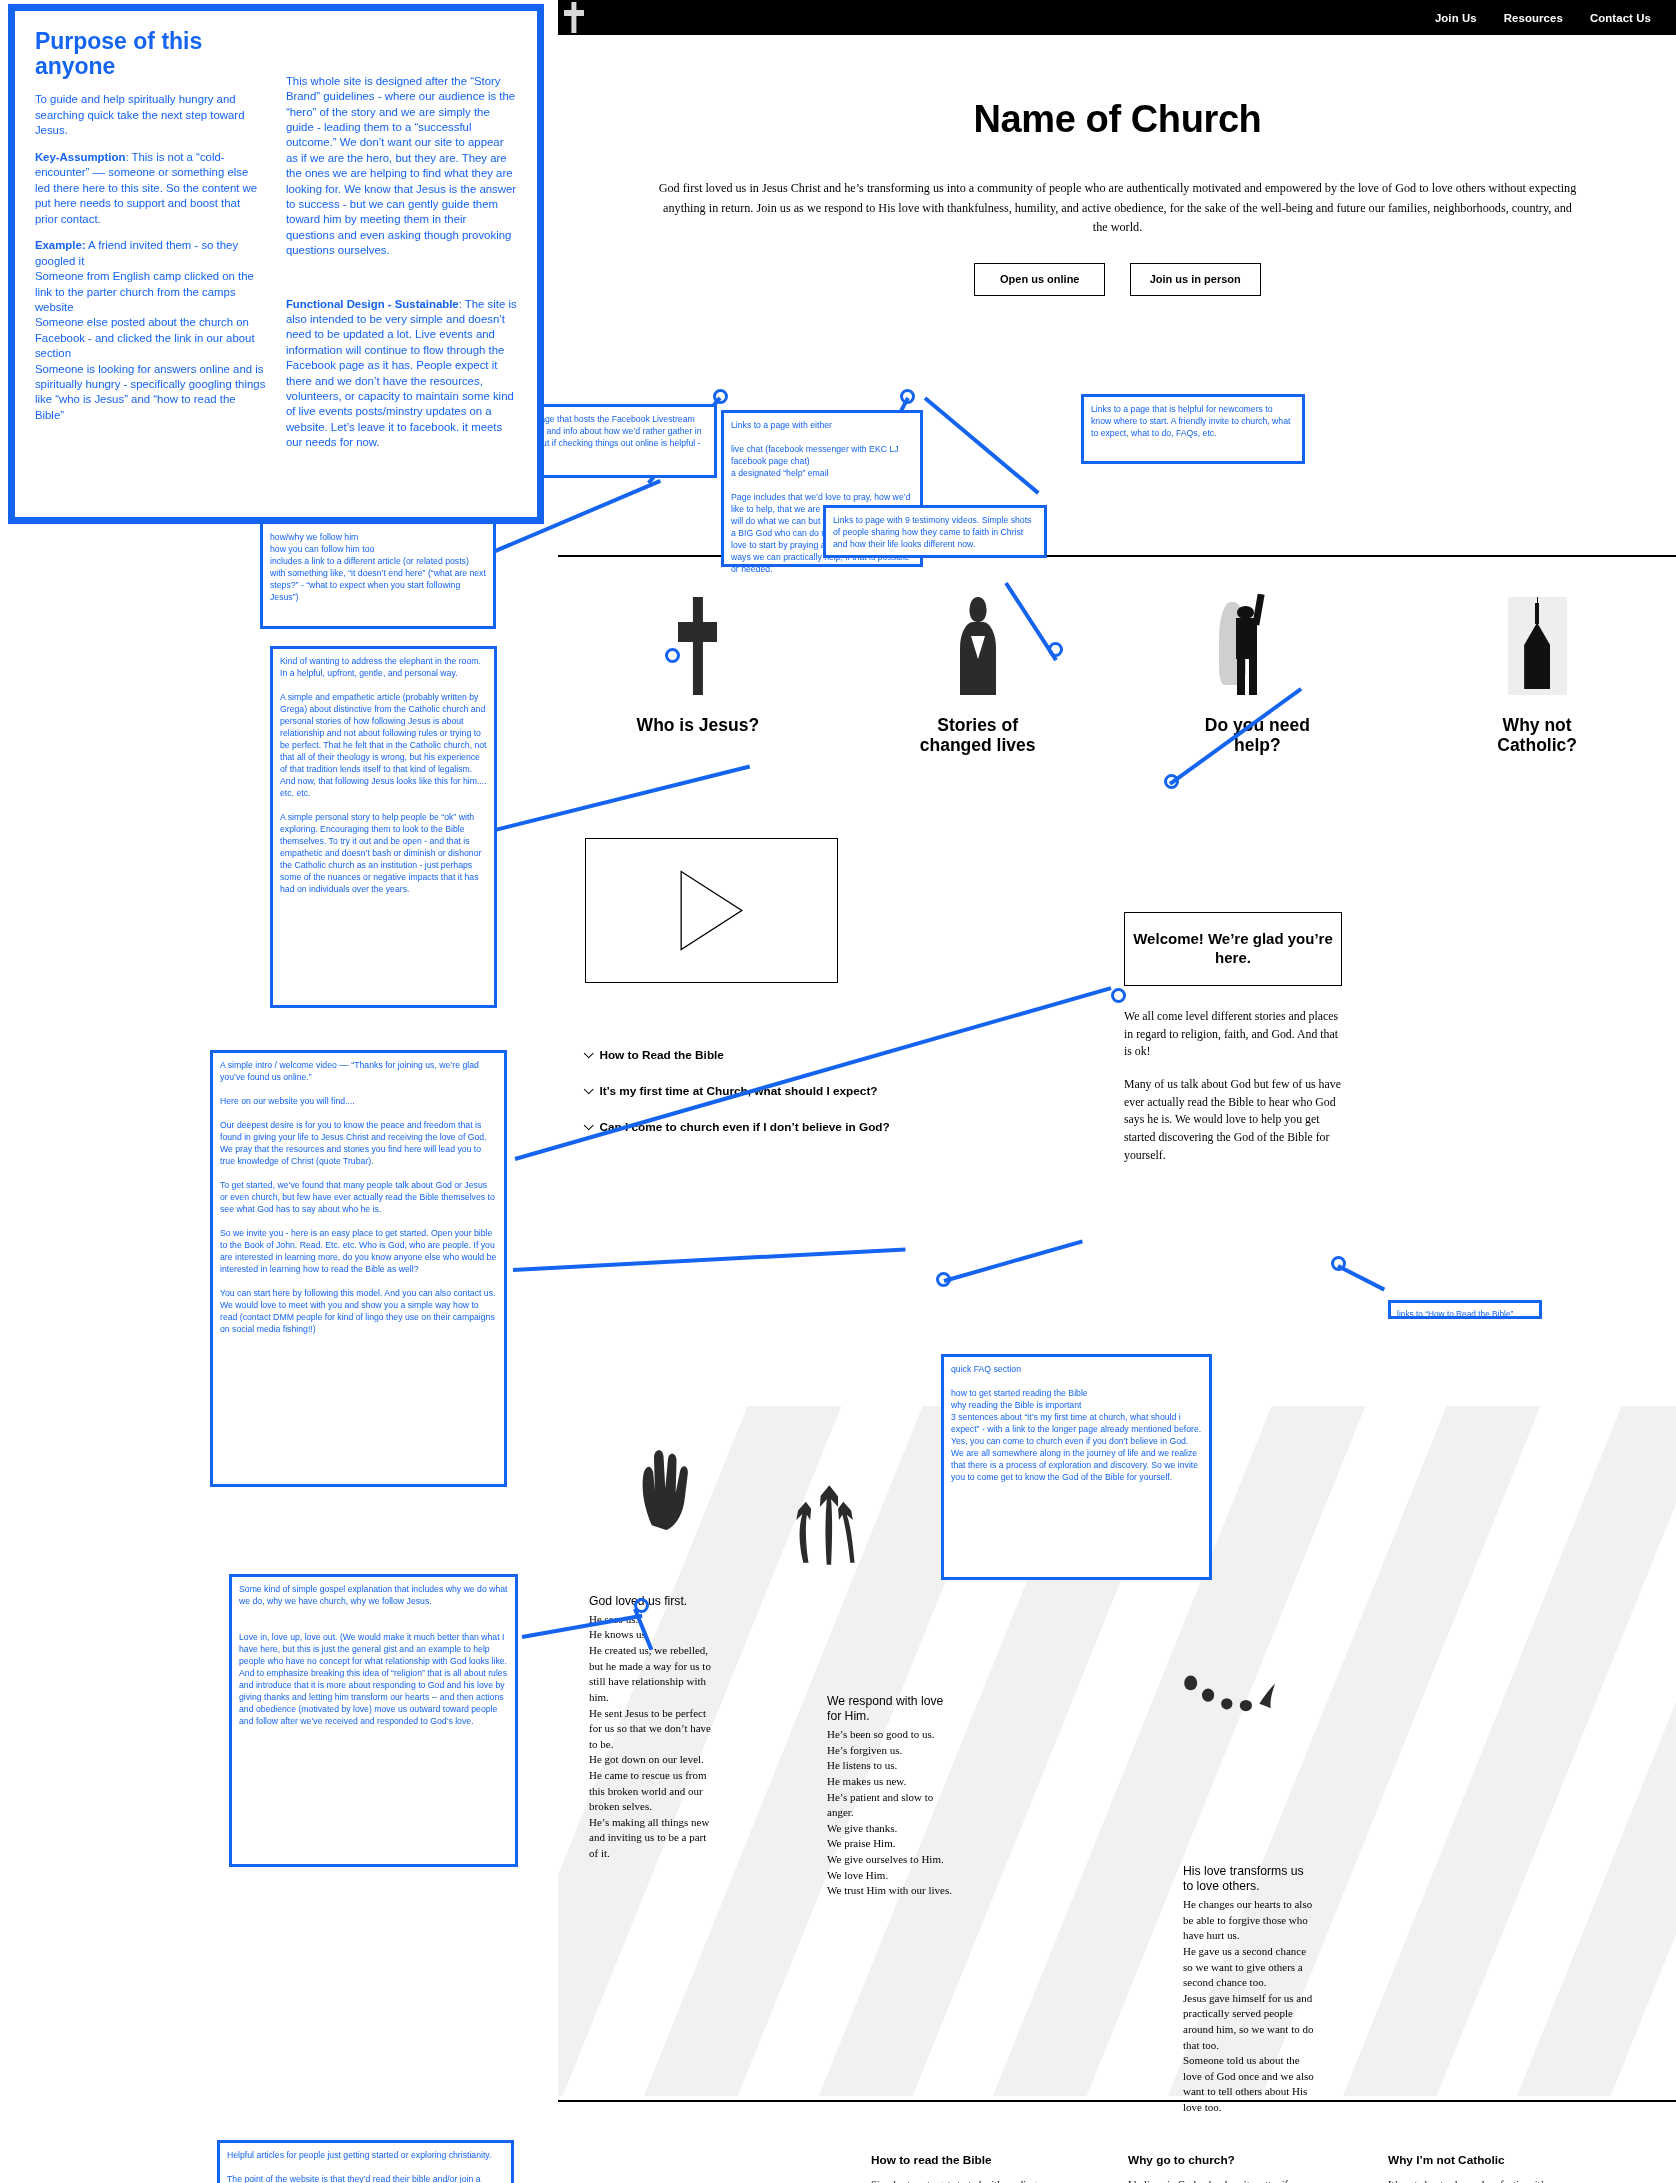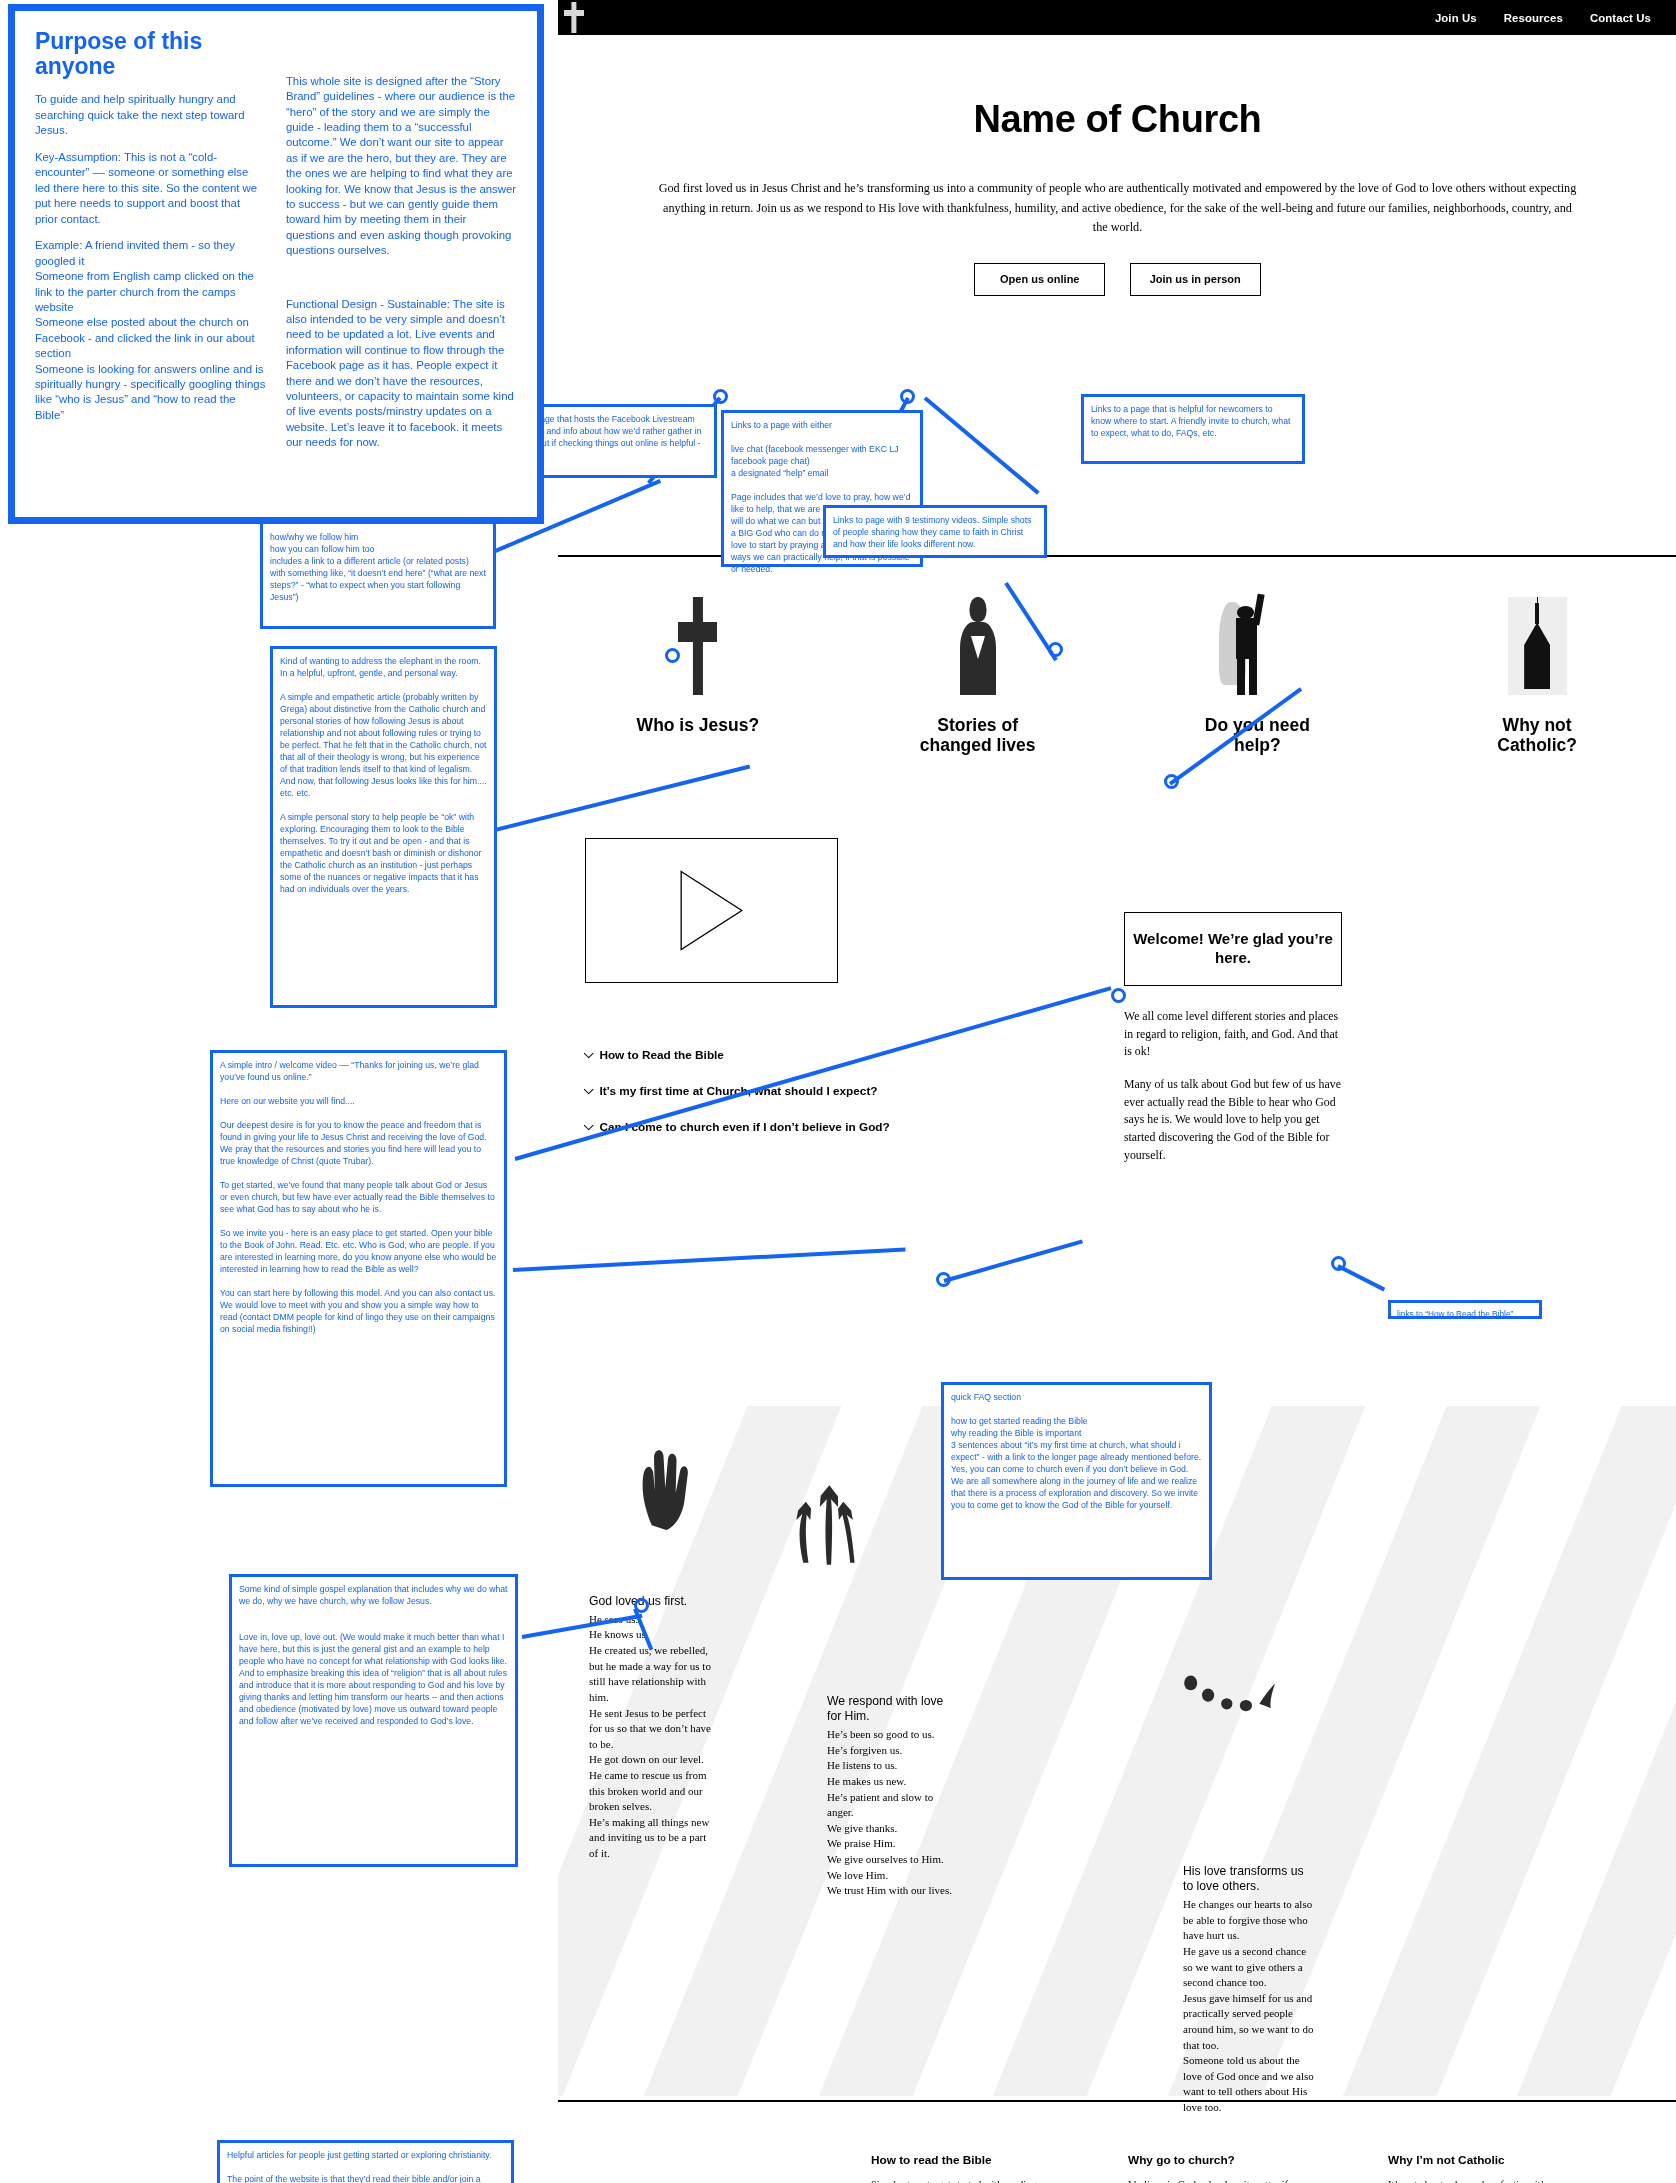--- a/index.html
+++ b/index.html
@@ -36,21 +36,21 @@
   
   #purpose {
     position: absolute; left: 7.9px; top: 4.4px; width: 536px; height: 520px;
     border: 7px solid #1464f0; background:#fff; color:#1464f0;
     padding: 17.5px 20px; z-index: 70;
     display: flex; gap: 20px;
   }
   #purpose .col { flex: 1; font-size: 11.4px; line-height: 1.35; }
   #purpose h1 { font-size: 23px; line-height: 1.1; margin-bottom: 13px; font-weight: bold; }
   #purpose p { margin: 0 0 11.4px 0; }
-  #purpose b { font-weight: normal; }
+  #purpose b { font-weight: bold; }
 
   
   #site {
     position: absolute; left: 558px; top: 0; width: 1119px; height: 3177px;
     background: #fff; overflow: hidden;
   }
   .site-rule { position:absolute; left:0; width:1119px; height:2.2px; background:#000; }
 
   
   #navbar {
@@ -424,21 +424,21 @@
 Our deepest desire is for you to know the peace and freedom that is found in giving your life to Jesus Christ and receiving the love of God. We pray that the resources and stories you find here will lead you to true knowledge of Christ (quote Trubar).
 
 To get started, we’ve found that many people talk about God or Jesus or even church, but few have ever actually read the Bible themselves to see what God has to say about who he is.
 
 So we invite you - here is an easy place to get started. Open your bible to the Book of John. Read. Etc. etc. Who is God, who are people. If you are interested in learning more, do you know anyone else who would be interested in learning how to read the Bible as well?
 
 You can start here by following this model. And you can also contact us. We would love to meet with you and show you a simple way how to read (contact DMM people for kind of lingo they use on their campaigns on social media fishing!!)</div>
 
   <div class="ann tiny" style="left:1388px; top:1300px; width:154px; height:19px; padding:6.1px; font-size:8.3px;">links to “How to Read the Bible”</div>
 
-  <div class="ann tiny" style="left:941px; top:1382px; width:271px; height:198px; white-space:pre-line">quick FAQ section
+  <div class="ann tiny" style="left:941px; top:1354px; width:271px; height:226px; white-space:pre-line">quick FAQ section
 
 how to get started reading the Bible
 why reading the Bible is important
 3 sentences about “it’s my first time at church, what should i expect” - with a link to the longer page already mentioned before.
 Yes, you can come to church even if you don’t believe in God. We are all somewhere along in the journey of life and we realize that there is a process of exploration and discovery. So we invite you to come get to know the God of the Bible for yourself.</div>
 
   <div class="ann tiny" style="left:229px; top:1574px; width:289px; height:293px; white-space:pre-line">Some kind of simple gospel explanation that includes why we do what we do, why we have church, why we follow Jesus.
 
 
 Love in, love up, love out. (We would make it much better than what I have here, but this is just the general gist and an example to help people who have no concept for what relationship with God looks like. And to emphasize breaking this idea of “religion” that is all about rules and introduce that it is more about responding to God and his love by giving thanks and letting him transform our hearts -- and then actions and obedience (motivated by love) move us outward toward people and follow after we’ve received and responded to God’s love.</div>

